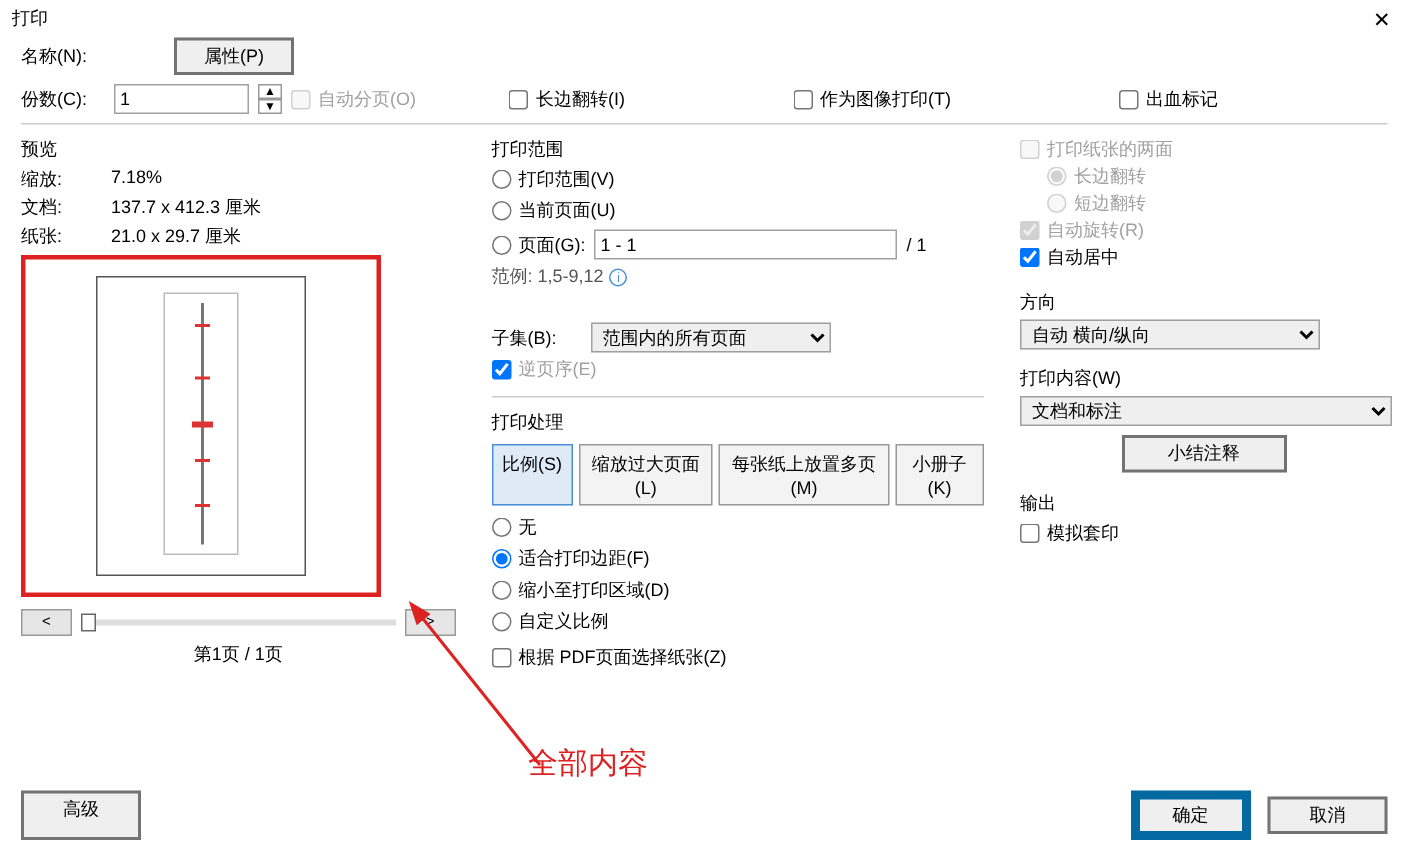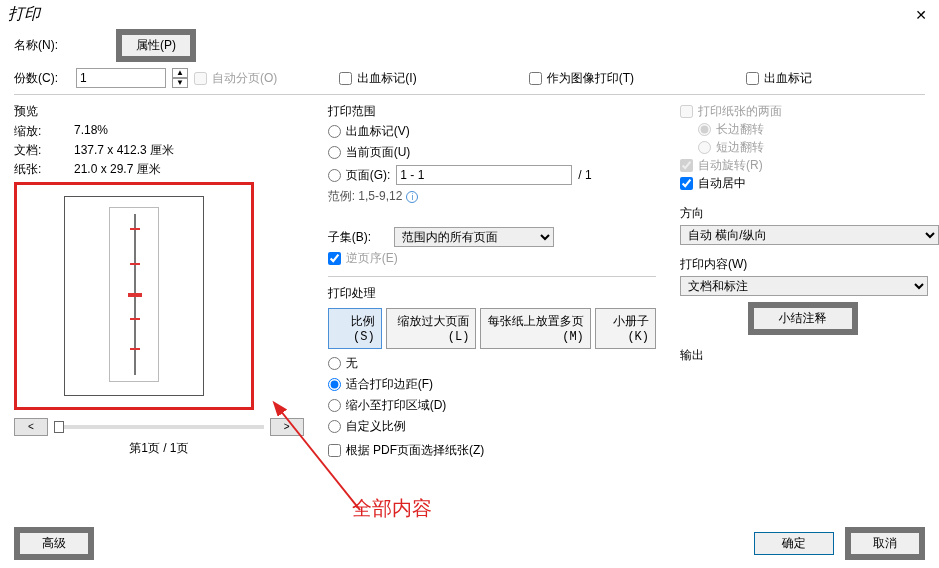--- a/index.html
+++ b/index.html
@@ -4,35 +4,35 @@
 <style>
   * { box-sizing: border-box; }
   body {
     margin: 0; padding: 0;
     font-family: "Microsoft YaHei", "SimSun", Arial, sans-serif;
     font-size: 12px; color: #000; background: #fff;
     width: 939px; height: 568px;
     position: relative;
   }
   .titlebar { display:flex; justify-content:space-between; align-items:center; padding:4px 8px 0 8px;}
-  .titlebar .title { font-size:16px;font-style:italic; }
+  .titlebar .title { font-size:12px; }
   .close { font-size:14px; cursor:pointer; padding:0 4px;}
   .top-row { display:flex; align-items:center; gap:6px; padding:4px 14px 2px 14px;}
   .top-row .lbl { width:56px;}
   select, input[type="text"] {
     font-size:12px; padding:1px 3px; height:20px;
     border:1px solid #a0a0a0;
   }
   .printer-select { width:325px;}
   .btn {
-    border:6px solid #737373; background:#efefef;
+    border:2px solid #737373; background:#efefef;
     padding:2px 14px; font-size:12px; cursor:pointer;
     min-width:80px; text-align:center; display:inline-block;
   }
-  .btn.primary { border:1px solid #0369a1; }
+  .btn.primary { border:6px solid #0369a1; }
   .copies { width:90px; }
   .spin { display:inline-flex; flex-direction:column; vertical-align:top;}
   .spin div { width:16px; height:10px; border:1px solid #999; font-size:8px; text-align:center; line-height:8px; cursor:pointer;}
   .cbwrap { display:inline-flex; align-items:center; gap:3px;}
   input[type="checkbox"],input[type="radio"]{ margin:0 2px 0 0; vertical-align:middle;}
   .disabled { color:#a0a0a0; }
   hr.sep { border:none; border-top:1px solid #ccc; margin:4px 14px;}
   .body-row { display:flex; gap:24px; padding:0 14px;}
   .col-left { width:300px;}
   .col-mid { width:340px;}
@@ -62,23 +62,22 @@
   }
   .slider { flex:1; height:4px; background:#ddd; position:relative; }
   .slider .thumb { position:absolute; left:0; top:-4px; width:10px; height:12px; background:#fff; border:1px solid #666;}
   .page-counter { text-align:center; margin-top:4px;}
   .field-row { display:flex; align-items:center; gap:6px; margin:2px 0;}
   .hint { color:#555; margin-left:70px;}
   .hint .i-icon { display:inline-block; width:12px; height:12px; border:1px solid #4a90d9; border-radius:50%; color:#4a90d9; font-size:9px; text-align:center; line-height:11px; margin-left:4px;}
   .segbtns { display:flex; gap:4px; margin:6px 0;}
   .segbtn {
     border:1px solid #999; background:#f3f3f3;
-    font-size:12px; padding:4px 6px; text-align:right; cursor:pointer;
+    font-size:12px; padding:4px 6px; text-align:center; cursor:pointer;
     min-width:54px;
-    font-family:Liberation Mono, monospace;
   }
   .segbtn.active { background:#dfeaf7; border-color:#4a90d9;}
   .radio-col div { margin:3px 0;}
   .bottom-bar {
     position:absolute; bottom:8px; left:0; right:0;
     display:flex; justify-content:space-between; padding:0 14px;
   }
   .annot-arrow {
     position:absolute; pointer-events:none;
   }
@@ -104,21 +103,21 @@
     <div>▲</div>
     <div>▼</div>
   </span>
   <label class="cbwrap disabled">
     <input type="checkbox" disabled="" style="">
       <span>自动分页(O)</span>
   </label>
   <span style="width:50px"></span>
   <label class="cbwrap">
     <input type="checkbox" style="">
-      <span>出血标记(I)</span>
+      <span>长边翻转(I)</span>
   </label>
   <span style="width:100px"></span>
   <label class="cbwrap">
     <input type="checkbox" style="">
       <span>作为图像打印(T)</span>
   </label>
   <span style="width:100px"></span>
   <label class="cbwrap">
     <input type="checkbox" style="">
       <span>出血标记</span>
@@ -159,32 +158,32 @@
       <div class="navbtn">&gt;</div>
     </div>
     <div class="page-counter">第1页 / 1页</div>
   </div>
 
   <div class="col-mid">
     <div class="section-title">打印范围</div>
     <div class="radio-col">
       <div><label class="cbwrap">
             <input type="radio" name="rng" style="">
-            <span>出血标记(V)</span>
+            <span>打印范围(V)</span>
           </label></div>
       <div><label class="cbwrap">
             <input type="radio" name="rng" style="">
             <span>当前页面(U)</span>
           </label></div>
       <div class="field-row">
         <label class="cbwrap">
             <input type="radio" name="rng" style="">
             <span>页面(G):</span>
           </label>
-        <input type="text" style="width: 176px;" value="1 - 1">
+        <input type="text" style="width: 202px;" value="1 - 1">
         <span>/ 1</span>
       </div>
       <div class="hint">
         <span>范例: 1,5-9,12</span><span class="i-icon">i</span>
       </div>
       <div class="field-row" style="margin-top:22px">
         <span style="width:60px">子集(B):</span>
         <select style="width:160px"><option>范围内的所有页面</option></select>
       </div>
       <div><label class="cbwrap disabled">
@@ -244,29 +243,33 @@
             <input type="checkbox" checked="" disabled="" style="">
             <span>自动旋转(R)</span>
           </label></div>
       <div><label class="cbwrap">
             <input type="checkbox" checked="" style="">
             <span>自动居中</span>
           </label></div>
     </div>
 
     <div class="section-title">方向</div>
-    <select style="width:259px"><option>自动 横向/纵向</option></select>
+    <select style="width:200px"><option>自动 横向/纵向</option></select>
 
     <div class="section-title" style="margin-top:11px">打印内容(W)</div>
     <select style="width:248px"><option>文档和标注</option></select>
     <div style="text-align:center;margin-top:6px">
       <span class="btn" style="min-width:110px">小结注释</span>
     </div>
 
     <div class="section-title" style="margin-top:12px">输出</div>
+    <div><label class="cbwrap">
+          <input type="checkbox" style="">
+          <span>模拟套印</span>
+        </label></div>
   </div>
 </div>
 
 <div class="bottom-bar">
   <span class="btn">高级</span>
   <span>
     <span class="btn primary">确定</span>
     <span class="btn" style="margin-left:8px">取消</span>
   </span>
 </div>

